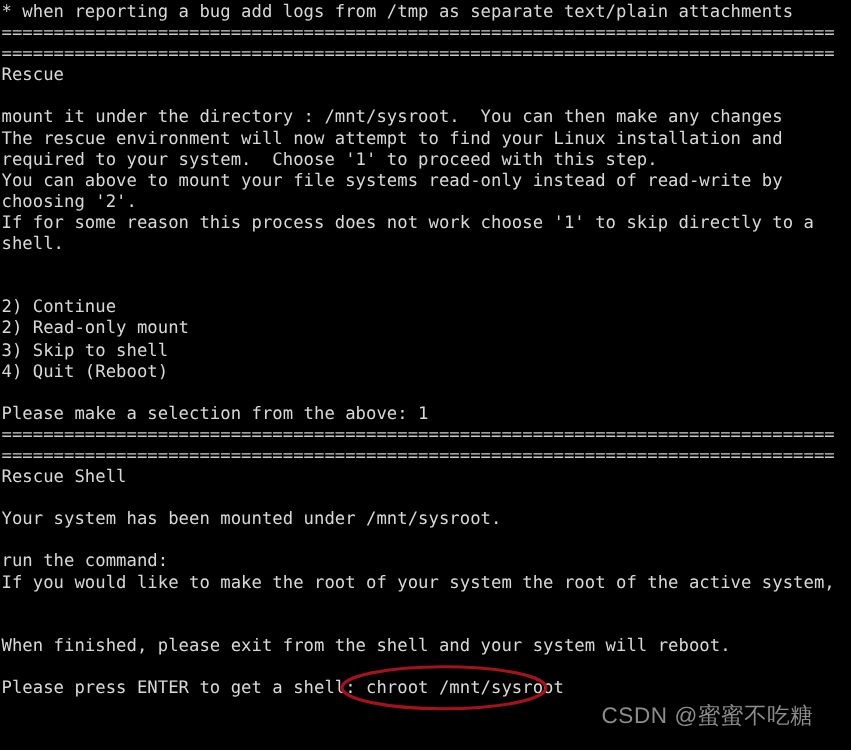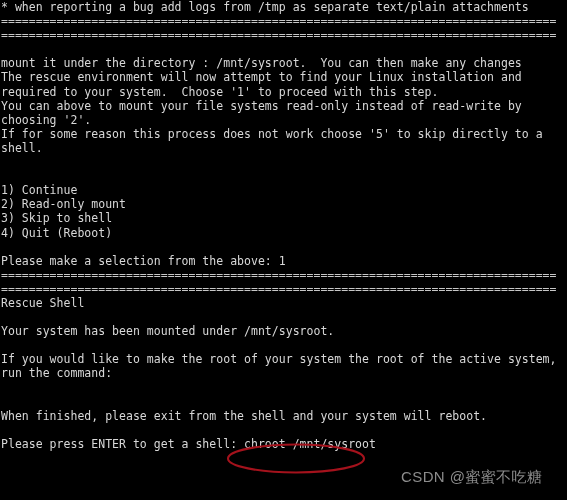--- a/index.html
+++ b/index.html
@@ -66,44 +66,45 @@
 </style>
 </head>
 <body>
 
 <div id="screen" style="background: rgb(0, 0, 0);">
 
   <div id="console">
       <div class="line">* when reporting a bug add logs from /tmp as separate text/plain attachments</div>
       <div class="line sep">================================================================================</div>
       <div class="line sep">================================================================================</div>
+      <div class="line">Rescue</div>
       <div class="line blank"></div>
       <div class="line">mount it under the directory : /mnt/sysroot.  You can then make any changes</div>
       <div class="line">The rescue environment will now attempt to find your Linux installation and</div>
       <div class="line">required to your system.  Choose '1' to proceed with this step.</div>
       <div class="line">You can above to mount your file systems read-only instead of read-write by</div>
       <div class="line">choosing '2'.</div>
-      <div class="line">If for some reason this process does not work choose '5' to skip directly to a</div>
+      <div class="line">If for some reason this process does not work choose '1' to skip directly to a</div>
       <div class="line">shell.</div>
       <div class="line blank"></div>
       <div class="line blank"></div>
-      <div class="line">1) Continue</div>
+      <div class="line">2) Continue</div>
       <div class="line">2) Read-only mount</div>
       <div class="line">3) Skip to shell</div>
       <div class="line">4) Quit (Reboot)</div>
       <div class="line blank"></div>
       <div class="line">Please make a selection from the above: 1</div>
       <div class="line sep">================================================================================</div>
       <div class="line sep">================================================================================</div>
       <div class="line">Rescue Shell</div>
       <div class="line blank"></div>
       <div class="line">Your system has been mounted under /mnt/sysroot.</div>
       <div class="line blank"></div>
+      <div class="line">run the command:</div>
       <div class="line">If you would like to make the root of your system the root of the active system,</div>
-      <div class="line">run the command:</div>
       <div class="line blank"></div>
       <div class="line blank"></div>
       <div class="line">When finished, please exit from the shell and your system will reboot.</div>
       <div class="line blank"></div>
       <div class="line">Please press ENTER to get a shell: chroot /mnt/sysroot</div>
     </div>
 
   <svg id="ellipse-annotation" viewBox="0 0 140 31" xmlns="http://www.w3.org/2000/svg">
     <ellipse cx="70" cy="15.5" rx="68" ry="14" style="stroke: rgb(164, 18, 28);"></ellipse>
   </svg>

